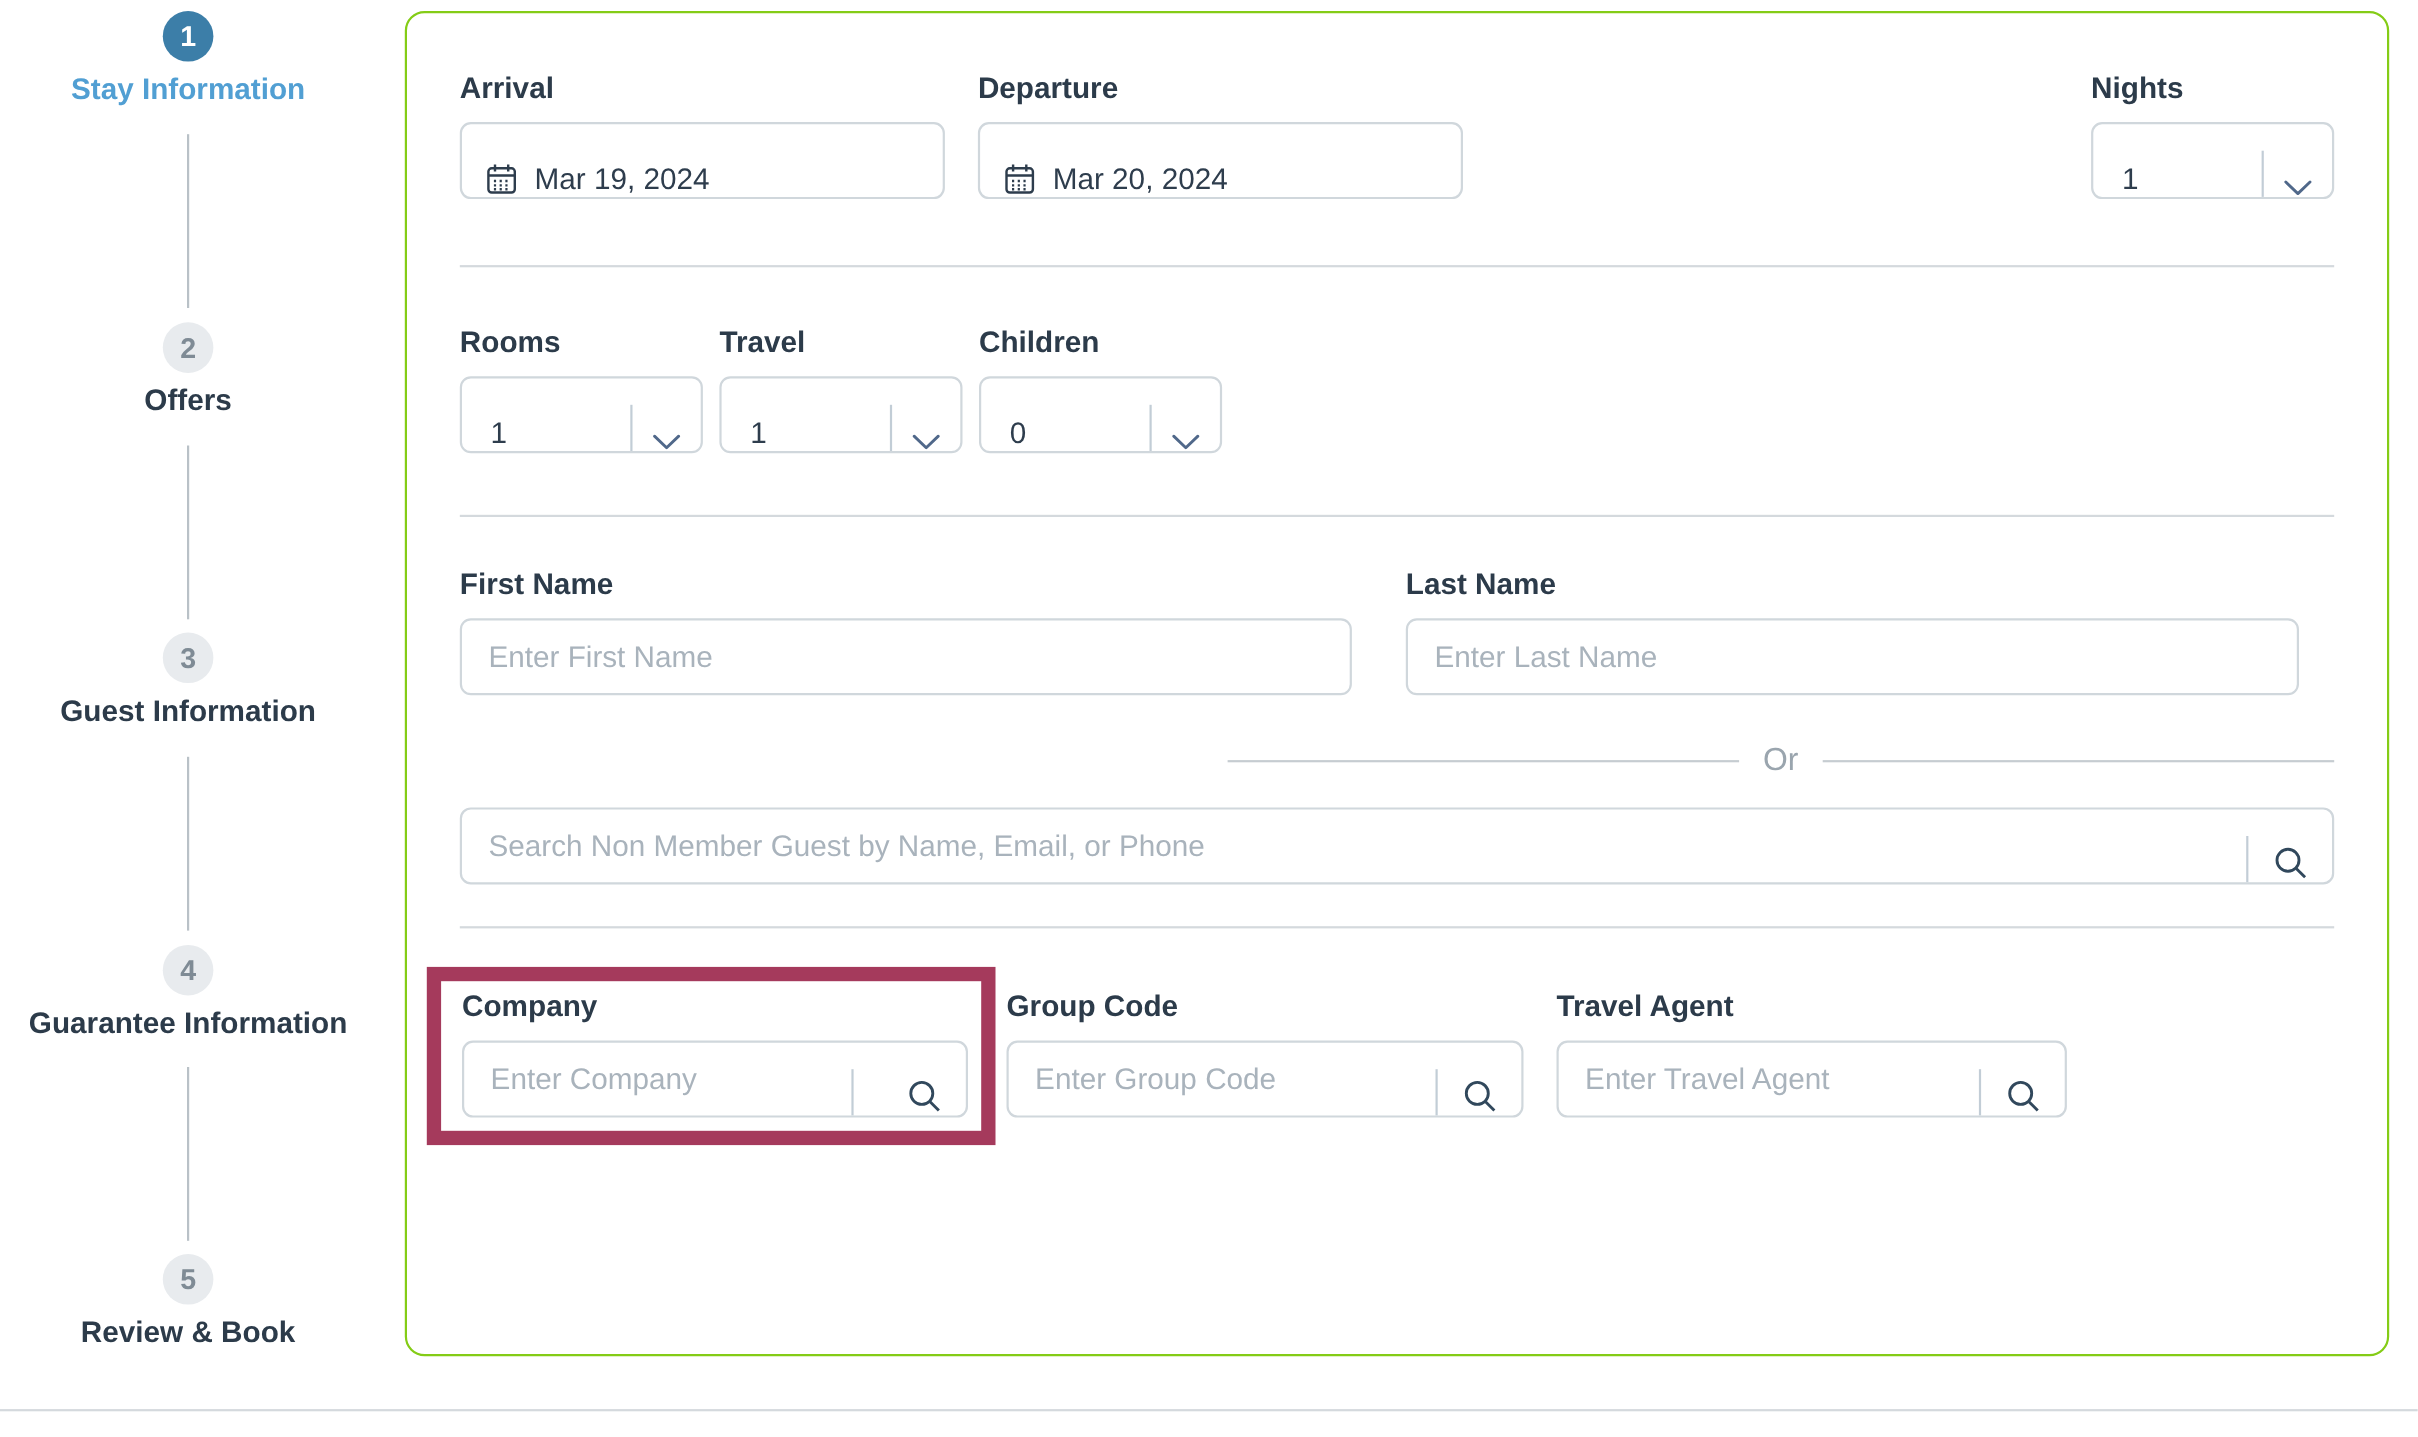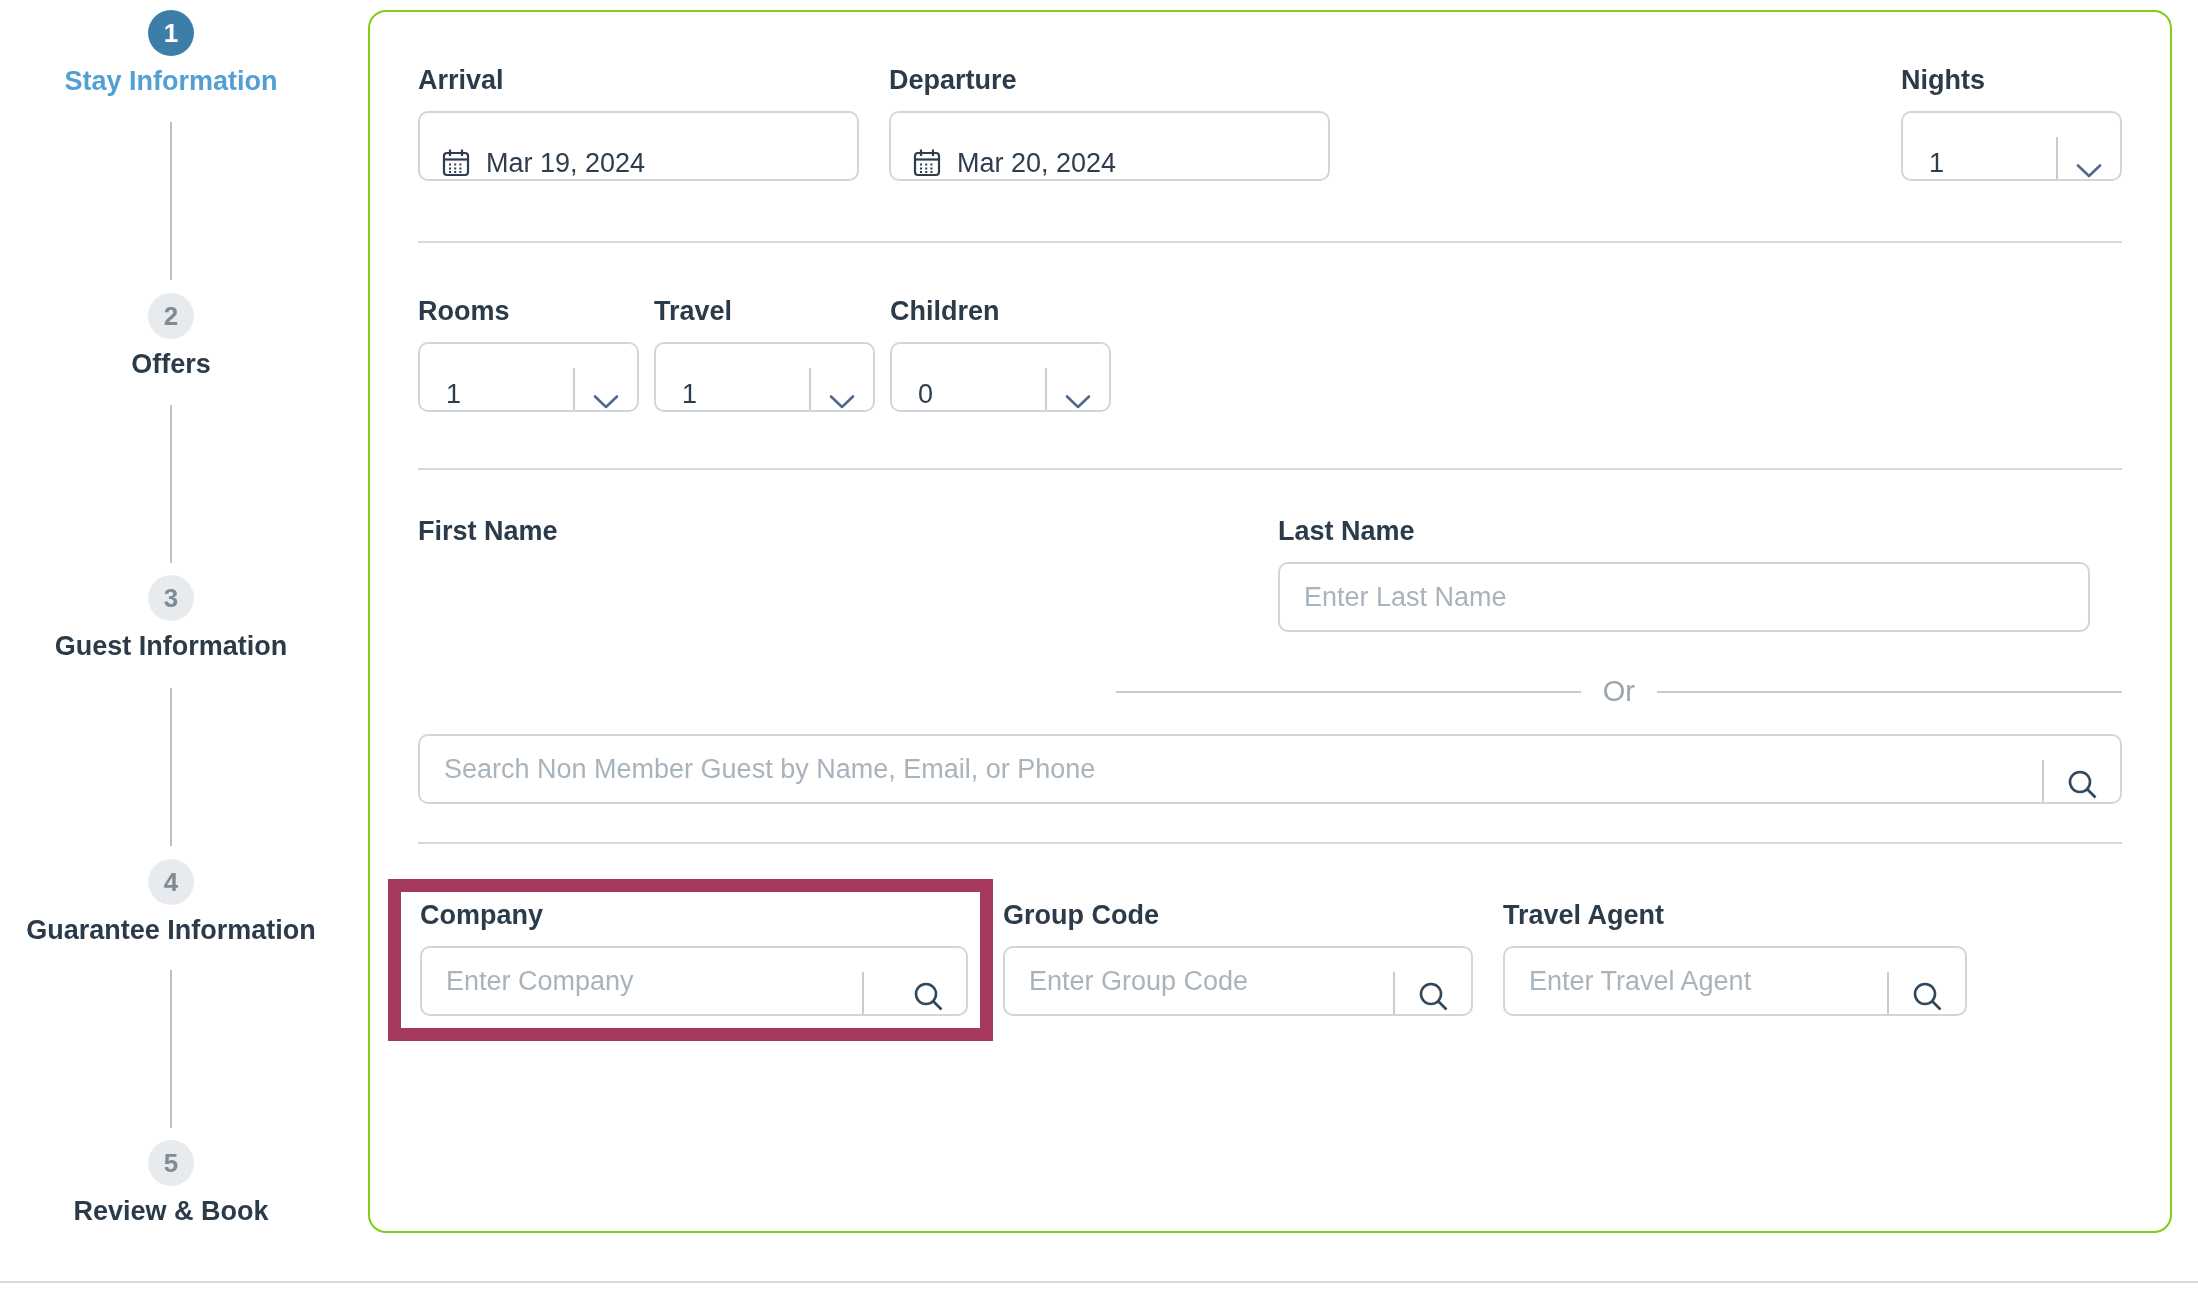--- a/index.html
+++ b/index.html
@@ -62,21 +62,21 @@
   .or-text { margin:0 22px; font-size:29px; color:#9aa5ae; }
 
   .guest-search { margin-top:26px; width:100%; }
   .searchbox .vdiv { margin-right:22px; }
   .search-btn { border:none; background:none; cursor:pointer; padding:0; margin-right:20px;
     display:flex; align-items:center; }
 
   .row-codes { margin-top:0; }
   .fg-group { margin-top:55px; margin-left:10px; }
   .fg-travel { margin-top:55px; margin-left:30px; }
-  .sb-company { width:548px;gap:26px; }
+  .sb-company { width:460px;gap:26px; }
   .sb-group { width:470px; }
   .sb-travel { width:464px; }
 
   .highlight { margin-top:35px; margin-left:-30px; border:13px solid #a53a5c;
     padding:7px 12px 12px 19px; background:#fff; }
 
   .page-bottom-line { position:absolute; left:0; top:1281px; width:2198px; height:2px; background:#d4d9dd; }
 </style>
 </head>
 <body>
@@ -198,20 +198,23 @@
           </svg>
         </div>
       </div>
     </div>
 
     <hr class="divider div-2">
 
     <div class="row row-names">
       <div class="fgroup fg-first">
         <div class="field-label">First Name</div>
+        <div class="control">
+          <input class="bare" type="text" placeholder="Enter First Name" style="">
+        </div>
       </div>
       <div class="fgroup fg-last">
         <div class="field-label">Last Name</div>
         <div class="control">
           <input class="bare" type="text" placeholder="Enter Last Name" style="">
         </div>
       </div>
     </div>
 
     <div class="or-divider">

